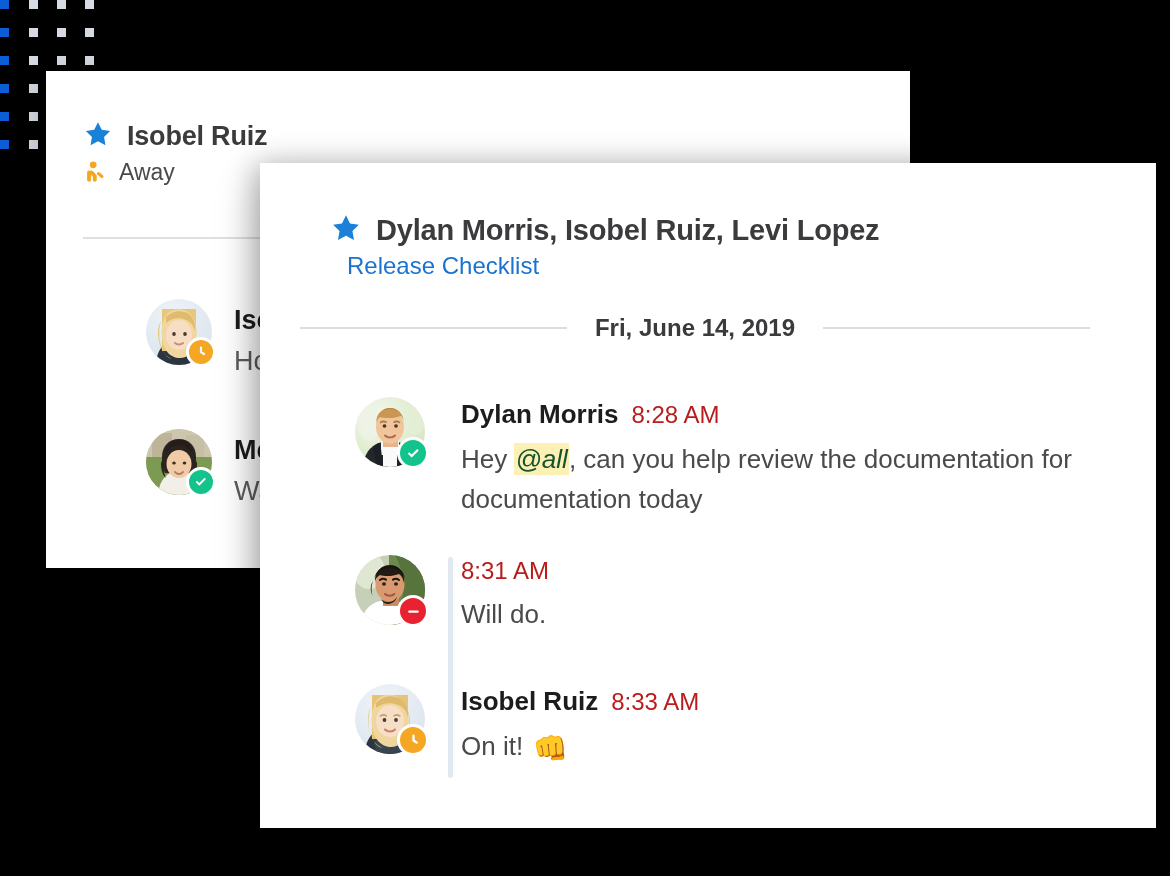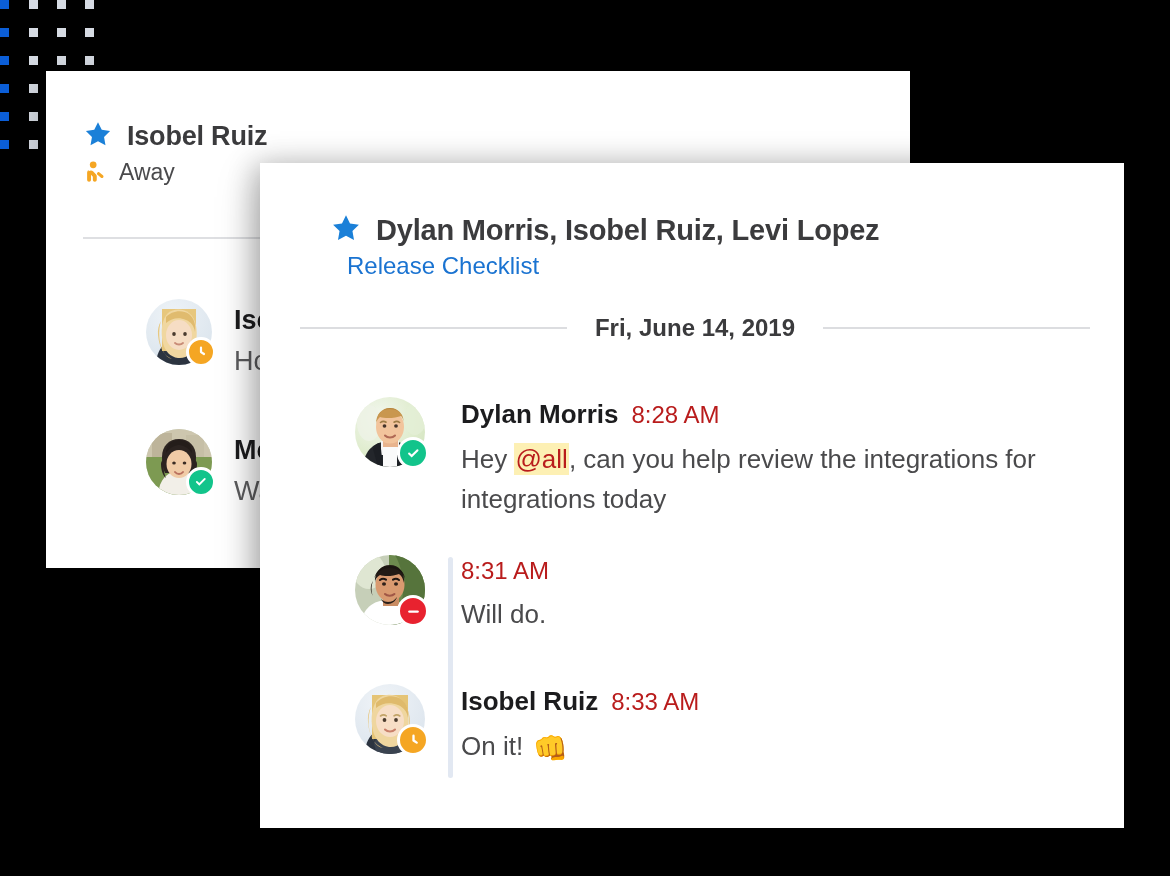--- a/index.html
+++ b/index.html
@@ -59,20 +59,21 @@
     pointer-events: none;
   }
 
   #card-front {
     left: 260px;
     top: 163px;
     width: 864px;
     height: 665px;
     z-index: 3;
     box-shadow: -6px 0 26px rgba(0,0,0,0.20), 0 14px 40px rgba(0,0,0,0.28);
+    padding-left: 32px;
   }
 
   
   #back-header {
     position: absolute;
     left: 37px;   
     top: 49px;    
   }
   .title-row {
     display: flex;
@@ -245,22 +246,23 @@
   }
   .msg-text {
     font-size: 26px;
     color: #4a4a4c;
     margin-top: 9px;
     line-height: 1.55;
     max-width: 640px;
   }
   .mention {
     background: #fdf0b4;
-    color: #b91c1c;
+    color: #14532d;
     padding: 1px 1px;
+    font-style: italic;
   }
   .emoji {
     font-size: 28px;
     margin-left: 10px;
     vertical-align: -3px;
   }
 </style>
 </head>
 <body>
 
@@ -435,21 +437,21 @@
             <path fill="#ffffff" d="M6.3 11.7L3.1 8.6a1 1 0 011.4-1.4l1.8 1.8 4.8-4.8a1 1 0 011.4 1.4z"></path>
           </svg>
       </span>
     </div>
     <span class="msg-gap-plain"></span>
     <div class="msg-body">
       <div class="msg-head">
         <span class="msg-name">Dylan Morris</span>
         <span class="msg-time">8:28 AM</span>
       </div>
-      <div class="msg-text"><span>Hey </span><span class="mention">@all</span><span>, can you help review the integrations for integrations today</span></div>
+      <div class="msg-text"><span>Hey </span><span class="mention">@all</span><span>, can you help review the documentation for documentation today</span></div>
     </div>
   </div>
 
   <div class="msg" id="msg-1">
     <div class="avatar" style="width:70px;height:70px">
       <span class="avatar-photo">
         <svg viewBox="0 0 70 70">
           <rect width="70" height="70" fill="#c6cfb8"></rect>
           <path d="M34 0h36v70H34z" fill="#6d8a4e"></path>
           <path d="M40 0c6 10 9 24 8 38-1 12-5 22-10 32h32V0z" fill="#56743c"></path>

